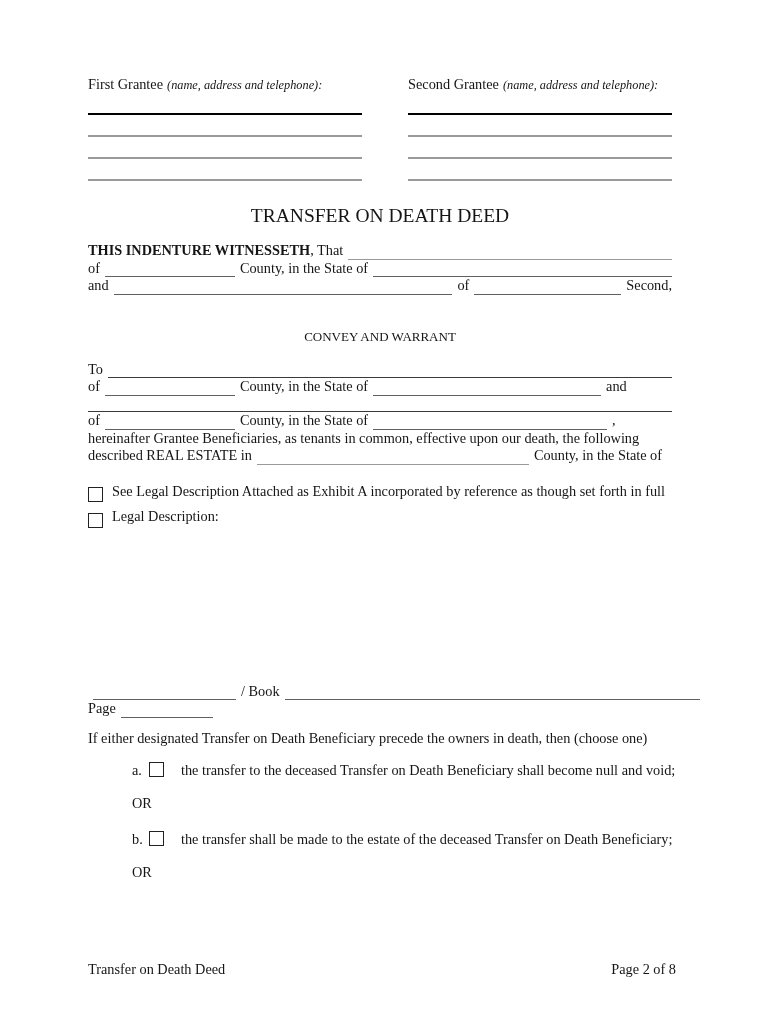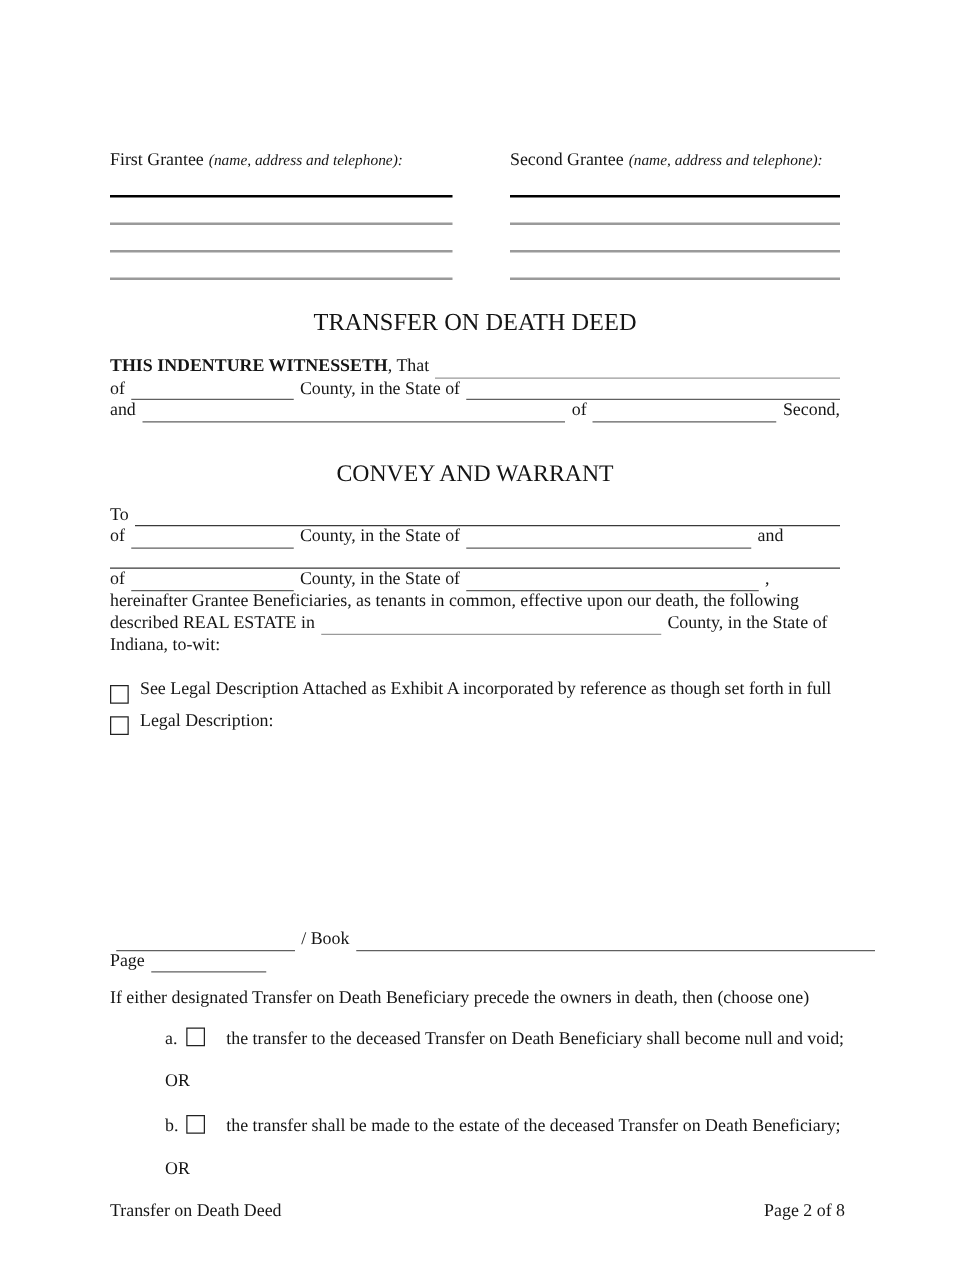--- a/index.html
+++ b/index.html
@@ -8,29 +8,29 @@
     width:770px; height:1024px;
     background:#ffffff;
     font-family:"Liberation Serif","DejaVu Serif",serif;
     font-size:14.3px; line-height:17.4px;
     color:#151515;
     overflow:hidden;
   }
   .content { position:absolute; left:88px; top:0; width:584px; }
 
   
-  .grantees { display:flex; justify-content:space-between; padding-top:120px; }
+  .grantees { display:flex; justify-content:space-between; padding-top:76px; }
   .glabel { white-space:nowrap; }
   .hint { font-style:italic; font-size:12.3px; margin-left:4px; }
   .grule { height:20px; border-bottom:2px solid #9a9a9a; }
   .grule.first { height:19px; border-bottom:2px solid #000; }
 
   
   .title { text-align:center; font-size:19.5px; line-height:22px; margin-top:24px; }
-  .h2    { text-align:center; font-size:19px;  line-height:22px; margin-top:31px; }
+  .h2    { text-align:center; font-size:13px;  line-height:22px; margin-top:31px; }
 
   
   .para { margin-top:15px; }
   .row { display:flex; align-items:baseline; }
   .row span { white-space:pre; }
   .bi { font-weight:bold; }
   .bl { border-bottom:1.5px solid #606060; line-height:15.5px; margin:0 5px; flex:0 0 auto; }
   .bl::before { content:"\200b"; }
   .bl.light { border-bottom-color:#9a9a9a; }
   .bl.dark  { border-bottom-color:#3a3a3a; }
@@ -132,23 +132,20 @@
         <span>,</span>
       </div>
       <div class="row">
         <span>hereinafter Grantee Beneficiaries, as tenants in common, effective upon our death, the following</span>
       </div>
       <div class="row">
         <span>described REAL ESTATE in</span>
         <span class="bl light" style="width:272px"></span>
         <span>County, in the State of</span>
       </div>
-      <div class="row">
-        <span>Indiana, to-wit:</span>
-      </div>
     </div>
 
     <div class="chkblock">
       <div class="chkrow">
         <div class="chk"></div>
         <span>See Legal Description Attached as Exhibit A incorporated by reference as though set forth in full</span>
       </div>
       <div class="chkrow">
         <div class="chk"></div>
         <span>Legal Description:</span>

